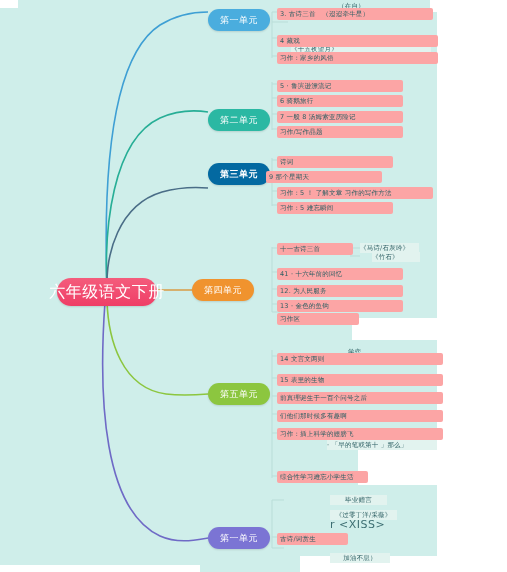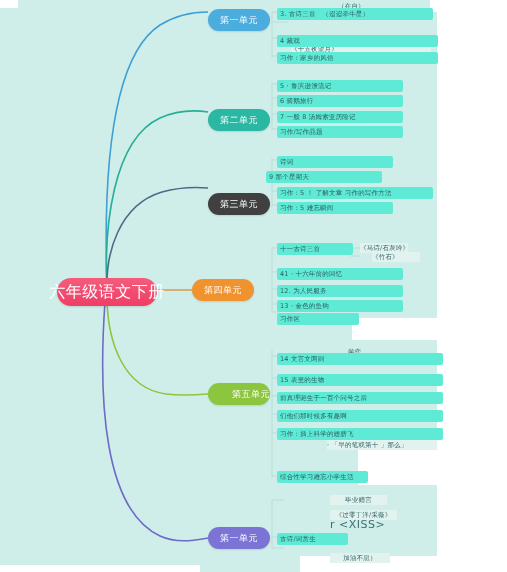--- a/index.html
+++ b/index.html
@@ -39,21 +39,21 @@
 
   .leaf{
     position:absolute;
     color:#2d5f63;
     font-size:6.5px;
     line-height:10px;
     white-space:nowrap;
     letter-spacing:.2px;
   }
   .leaf.box{
-    background:#5eead4;
+    background:#fca5a5;
     border-radius:2px;
     padding:1px 3px;
   }
   .leaf.pale{background:#e2f3ef;}
   .leaf.plain{background:transparent;}
   .leaf.center{text-align:center;}
   .artifact{
     position:absolute;
     color:#3d6e72;
     font-size:11px;
@@ -111,27 +111,27 @@
 <div class="node root">
   <span>六年级语文下册</span>
 </div>
 
 <div class="node unit" style="left:208px;top:1px;background:#4aadde;margin-top:8px;">
   <span>第一单元</span>
 </div>
 <div class="node unit" style="left:208px;top:109px;background:#2bb8a3;">
   <span>第二单元</span>
 </div>
-<div class="node unit" style="left:208px;top:193px;background:#404040;">
+<div class="node unit" style="left:208px;top:163px;background:#0369a1;font-weight:bold;">
   <span>第三单元</span>
 </div>
 <div class="node unit" style="left:192px;top:279px;background:#f0932e;">
   <span>第四单元</span>
 </div>
-<div class="node unit" style="left:208px;top:383px;background:#8cc63f;justify-content:flex-end;">
+<div class="node unit" style="left:208px;top:383px;background:#8cc63f;">
   <span>第五单元</span>
 </div>
 <div class="node unit" style="left:208px;top:527px;background:#7b74d4;">
   <span>第一单元</span>
 </div>
 
 <div class="leaf plain" style="left:338px;top:1px;">（在自）</div>
 <div class="leaf box" style="left:277px;top:8px;width:150px;">3. 古诗三首　（迢迢牵牛星）</div>
 <div class="leaf pale" style="left:291px;top:19px;width:140px;margin-top:25px;">《十五夜望月》</div>
 <div class="leaf box" style="left:277px;top:35px;width:155px;">4 藏戏</div>
@@ -141,21 +141,21 @@
 <div class="leaf box" style="left:277px;top:95px;width:120px;">6 骑鹅旅行</div>
 <div class="leaf box" style="left:277px;top:111px;width:120px;">7 一般 8 汤姆索亚历险记</div>
 <div class="leaf box" style="left:277px;top:126px;width:120px;">习作/写作品题</div>
 
 <div class="leaf box" style="left:277px;top:156px;width:110px;">诗词</div>
 <div class="leaf box" style="left:266px;top:171px;width:110px;">9 那个星期天</div>
 <div class="leaf box" style="left:277px;top:187px;width:150px;">习作：5 ！ 了解文章 习作的写作方法</div>
 <div class="leaf box" style="left:277px;top:202px;width:110px;">习作：5 难忘瞬间</div>
 
 <div class="leaf box" style="left:277px;top:243px;width:70px;">十一古诗三首</div>
-<div class="leaf pale" style="left:360px;top:243px;width:48px;">《马诗/石灰吟》</div>
+<div class="leaf pale" style="left:360px;top:243px;width:59px;">《马诗/石灰吟》</div>
 <div class="leaf pale" style="left:372px;top:252px;width:48px;">《竹石》</div>
 <div class="leaf box" style="left:277px;top:268px;width:120px;">41 · 十六年前的回忆</div>
 <div class="leaf box" style="left:277px;top:285px;width:120px;">12. 为人民服务</div>
 <div class="leaf box" style="left:277px;top:300px;width:120px;">13 · 金色的鱼钩</div>
 <div class="leaf box" style="left:277px;top:313px;width:76px;">习作区</div>
 
 <div class="leaf plain" style="left:348px;top:347px;">学弈</div>
 <div class="leaf box" style="left:277px;top:353px;width:160px;">14 文言文两则</div>
 <div class="leaf box" style="left:277px;top:374px;width:160px;">15 表里的生物</div>
 <div class="leaf box" style="left:277px;top:392px;width:160px;">前真理诞生于一百个问号之后</div>

